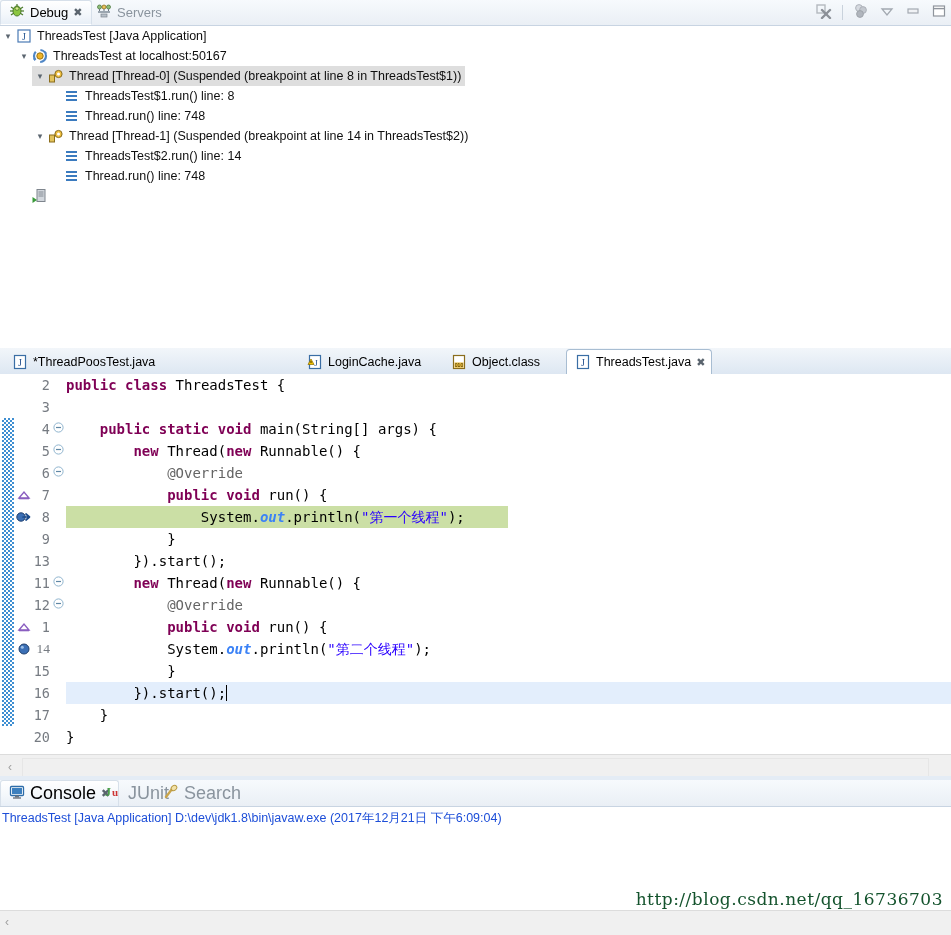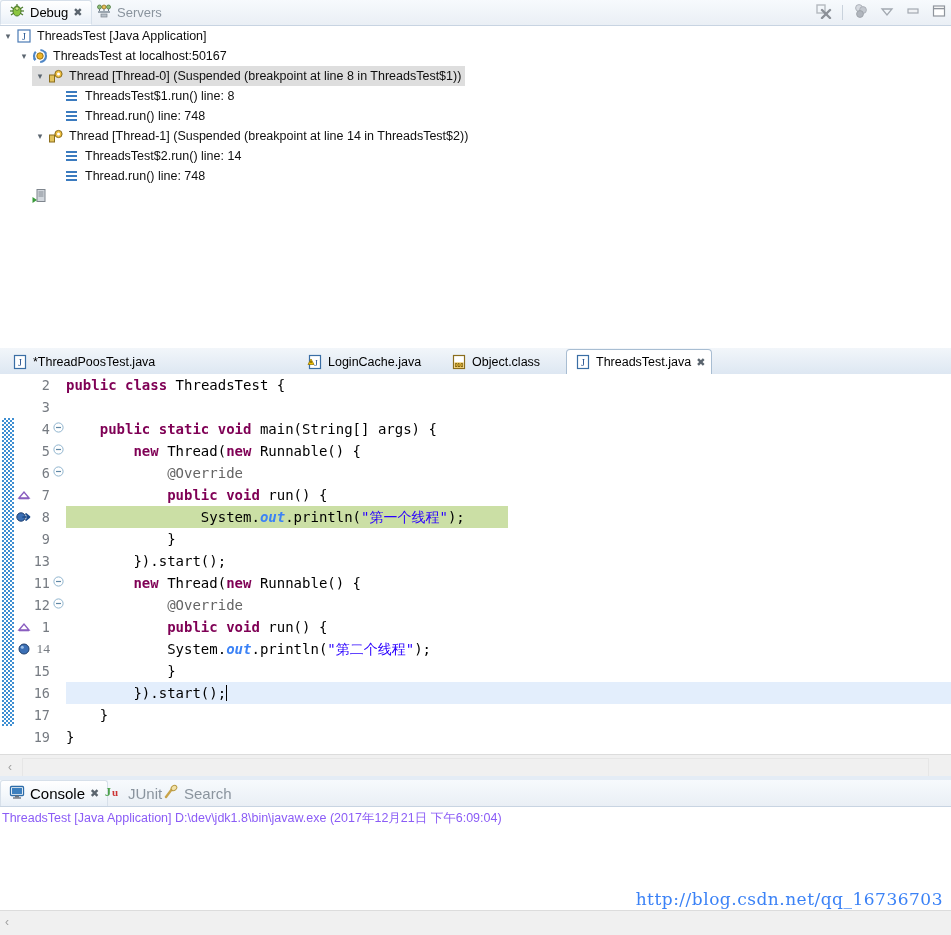--- a/index.html
+++ b/index.html
@@ -283,43 +283,43 @@
     box-sizing: border-box;
     white-space: nowrap;
   }
   .ctab.active {
     background: linear-gradient(to bottom, #ffffff 0%, #f3f7fb 60%, #e8eff7 100%);
     border-top: 1px solid #d7e0ea;
     border-left: 1px solid #d7e0ea;
     border-right: 1px solid #d7e0ea;
     border-radius: 3px 3px 0 0;
   }
-  .ctab-label { font-size: 15px; color: #000; }
+  .ctab-label { font-size: 18px; color: #000; }
   .ctab.inactive .ctab-label { color: #8a949e; }
   #console-body {
     position: absolute;
     left: 0; top: 27px;
     width: 951px; height: 102px;
     background: #ffffff;
     overflow: hidden;
   }
   #console-line {
     position: absolute;
     left: 2px; top: 3px;
     font-size: 12.5px;
-    color: #8b5cf6;
+    color: #1d4ed8;
     white-space: nowrap;
   }
   #watermark {
     position: absolute;
     right: 8px;
     top: 82px;
     font-family: "DejaVu Serif", serif;
     font-size: 17px;
-    color: #3b82f6;
+    color: #14532d;
     letter-spacing: 0.5px;
     white-space: nowrap;
   }
   #h-scroll-console {
     position: absolute;
     left: 0; top: 130px;
     width: 951px; height: 25px;
     background: #f0f0f0;
     border-top: 1px solid #dcdcdc;
   }
@@ -643,21 +643,21 @@
         <div class="mk" style="top: 264px;">
           <span style="display:block;margin-top:3px;margin-left:0px;"><svg width="16" height="16" viewBox="0 0 16 16">
               <circle cx="8" cy="8" r="5" fill="#3b6fb5" stroke="#1f3f6d" stroke-width="1"></circle>
               <circle cx="6.3" cy="6.3" r="1.5" fill="#9cc0e8"></circle>
             </svg></span>
         </div>
         <div class="ln" style="top: 264px; font-family: Liberation Serif, serif;">14</div>
         <div class="ln" style="top: 286px;">15</div>
         <div class="ln" style="top: 308px;">16</div>
         <div class="ln" style="top: 330px;">17</div>
-        <div class="ln" style="top: 352px;">19</div>
+        <div class="ln" style="top: 352px;">20</div>
       </div>
     <div id="code-lines"><div class="cline" style="top: 0px;"><span class="kw">public </span><span class="kw">class </span><span class="pl">ThreadsTest {</span></div><div class="cline" style="top: 22px;"><span class="pl"></span></div><div class="cline" style="top: 44px;"><span class="pl">    </span><span class="kw">public static void </span><span class="pl">main(String[] args) {</span></div><div class="cline" style="top: 66px;"><span class="pl">        </span><span class="kw">new </span><span class="pl">Thread(</span><span class="kw">new </span><span class="pl">Runnable() {</span></div><div class="cline" style="top: 88px;"><span class="pl">            </span><span class="ann">@Override</span></div><div class="cline" style="top: 110px;"><span class="pl">            </span><span class="kw">public void </span><span class="pl">run() {</span></div><div class="rowbg" style="top: 132px; width: 442px; background: rgb(203, 223, 165);"></div><div class="cline" style="top: 132px;"><span class="pl">                </span><span class="pl">System.</span><span class="fld">out</span><span class="pl">.println(</span><span class="str">"第一个线程"</span><span class="pl">);</span></div><div class="cline" style="top: 154px;"><span class="pl">            }</span></div><div class="cline" style="top: 176px;"><span class="pl">        }).start();</span></div><div class="cline" style="top: 198px;"><span class="pl">        </span><span class="kw">new </span><span class="pl">Thread(</span><span class="kw">new </span><span class="pl">Runnable() {</span></div><div class="cline" style="top: 220px;"><span class="pl">            </span><span class="ann">@Override</span></div><div class="cline" style="top: 242px;"><span class="pl">            </span><span class="kw">public void </span><span class="pl">run() {</span></div><div class="cline" style="top: 264px;"><span class="pl">            </span><span class="pl">System.</span><span class="fld">out</span><span class="pl">.println(</span><span class="str">"第二个线程"</span><span class="pl">);</span></div><div class="cline" style="top: 286px;"><span class="pl">            }</span></div><div class="rowbg" style="top: 308px; width: 885px; background: rgb(227, 238, 252);"></div><div class="cline" style="top: 308px;"><span class="pl">        }).start();</span><span class="caret"></span></div><div class="cline" style="top: 330px;"><span class="pl">    }</span></div><div class="cline" style="top: 352px;"><span class="pl">}</span></div></div>
   </div>
 
   <div id="h-scroll-editor">
     <span class="arrow-l">‹</span>
     <div class="thumb"></div>
   </div>
 </div>
 

